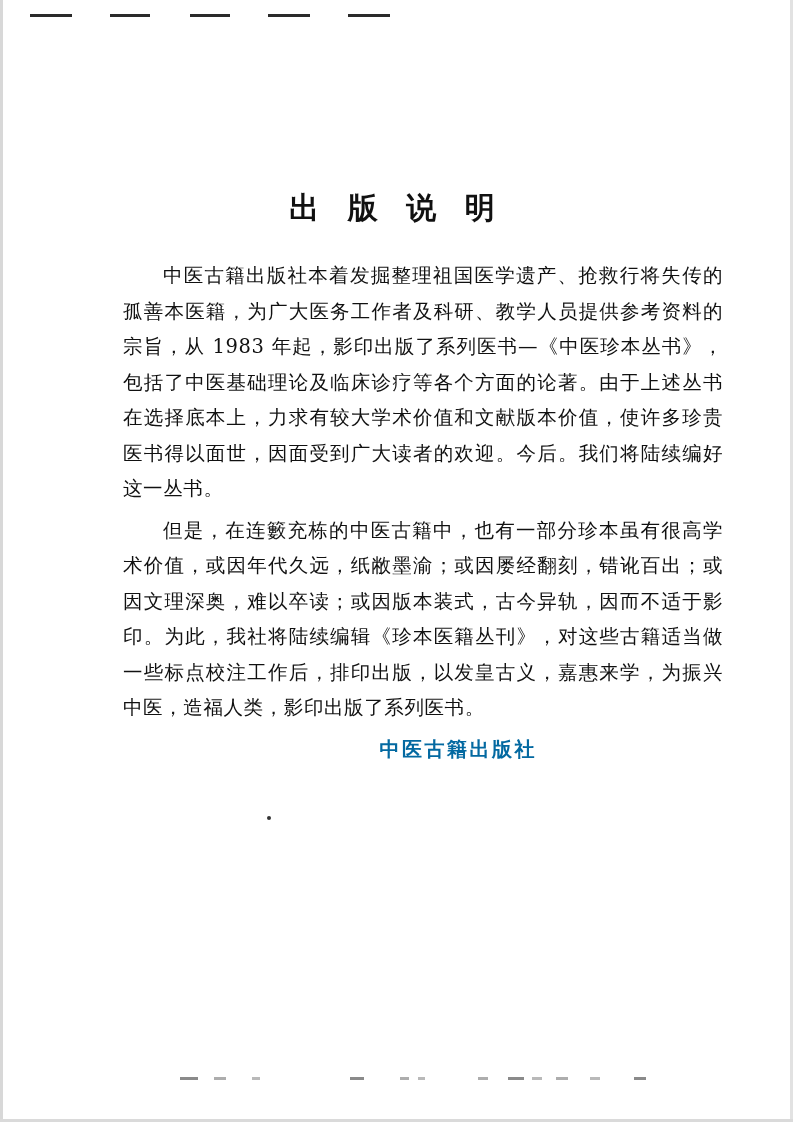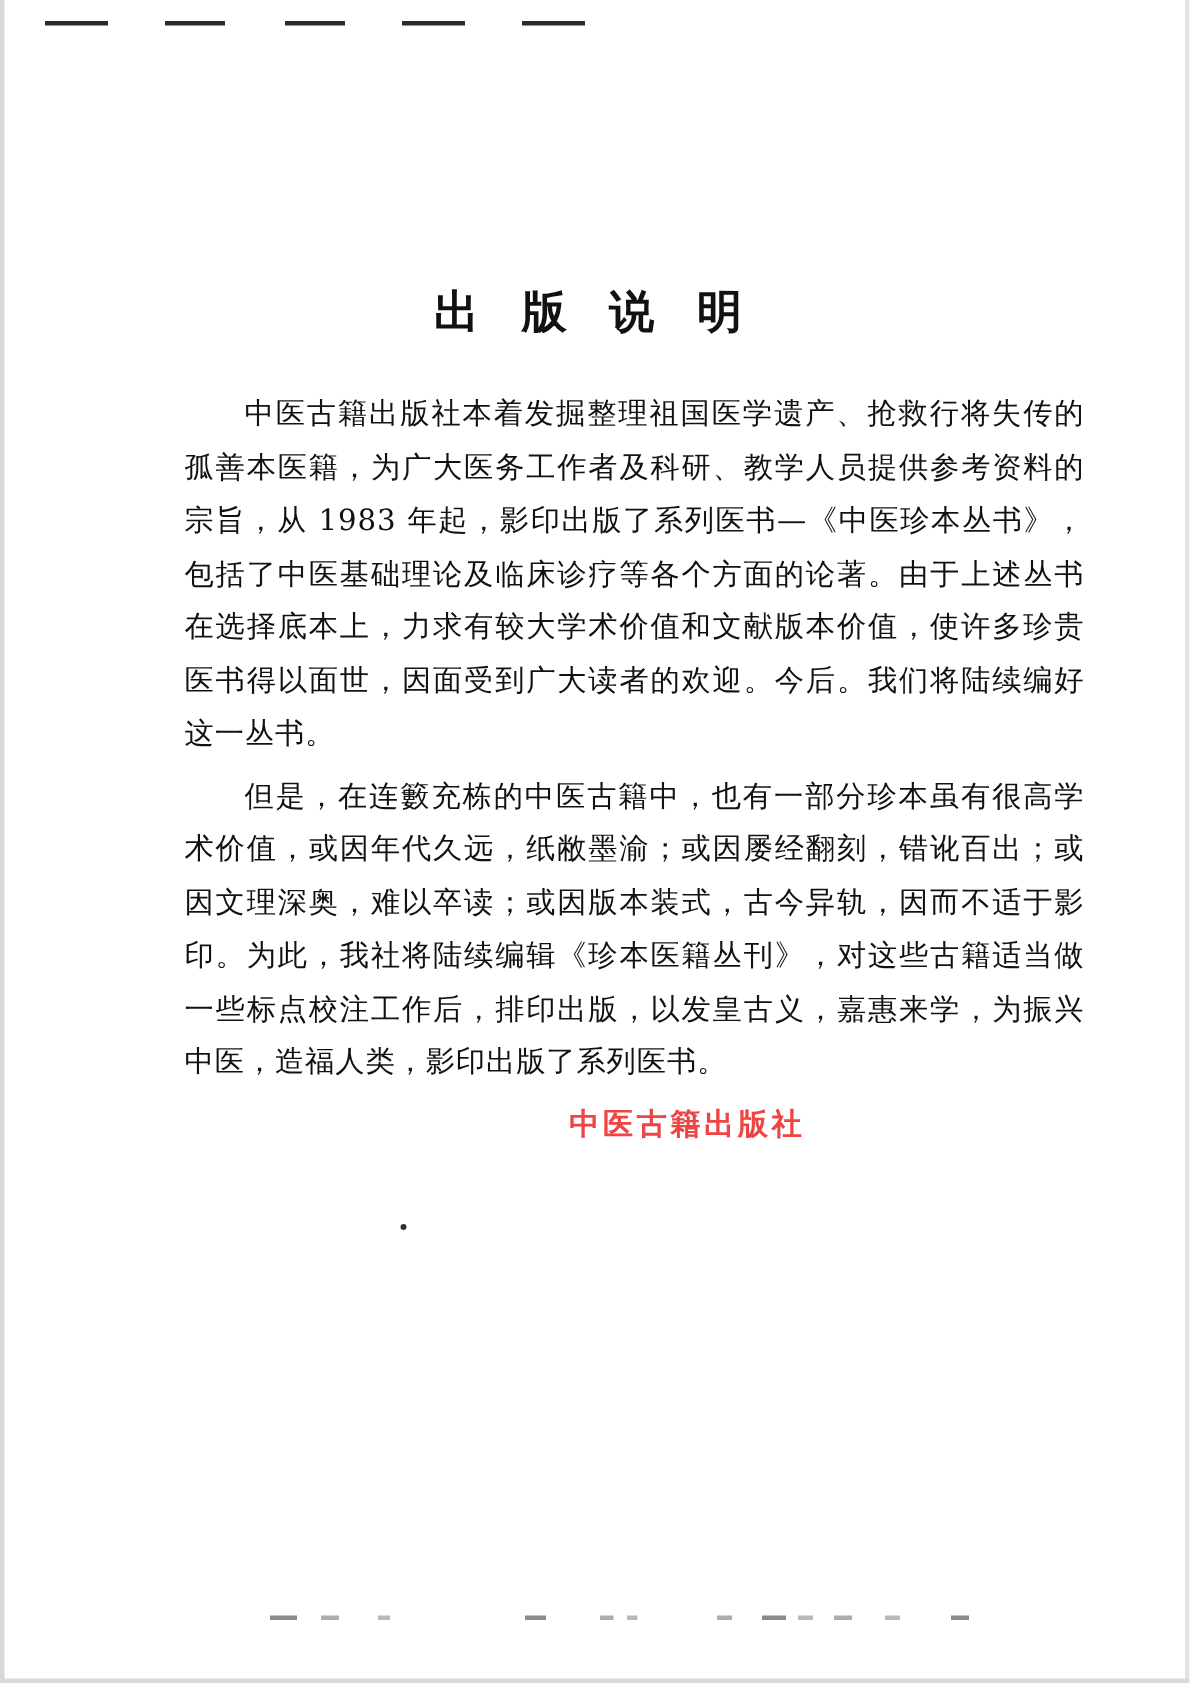--- a/index.html
+++ b/index.html
@@ -115,21 +115,21 @@
     position: absolute;
     left: 0; top: 736px;
     width: 707px;
     padding-right: 170px;
     box-sizing: border-box;
     text-align: right;
     font-family: "DejaVu Serif", serif;
     font-weight: bold;
     font-size: 20px;
     letter-spacing: 2.5px;
-    color: #ef4444;
+    color: #0369a1;
   }
 </style>
 </head>
 <body>
 
 <div class="page">
 
   <div class="scan-edge-left"></div>
   <div class="scan-edge-right"></div>
   <div class="scan-edge-bottom"></div>

